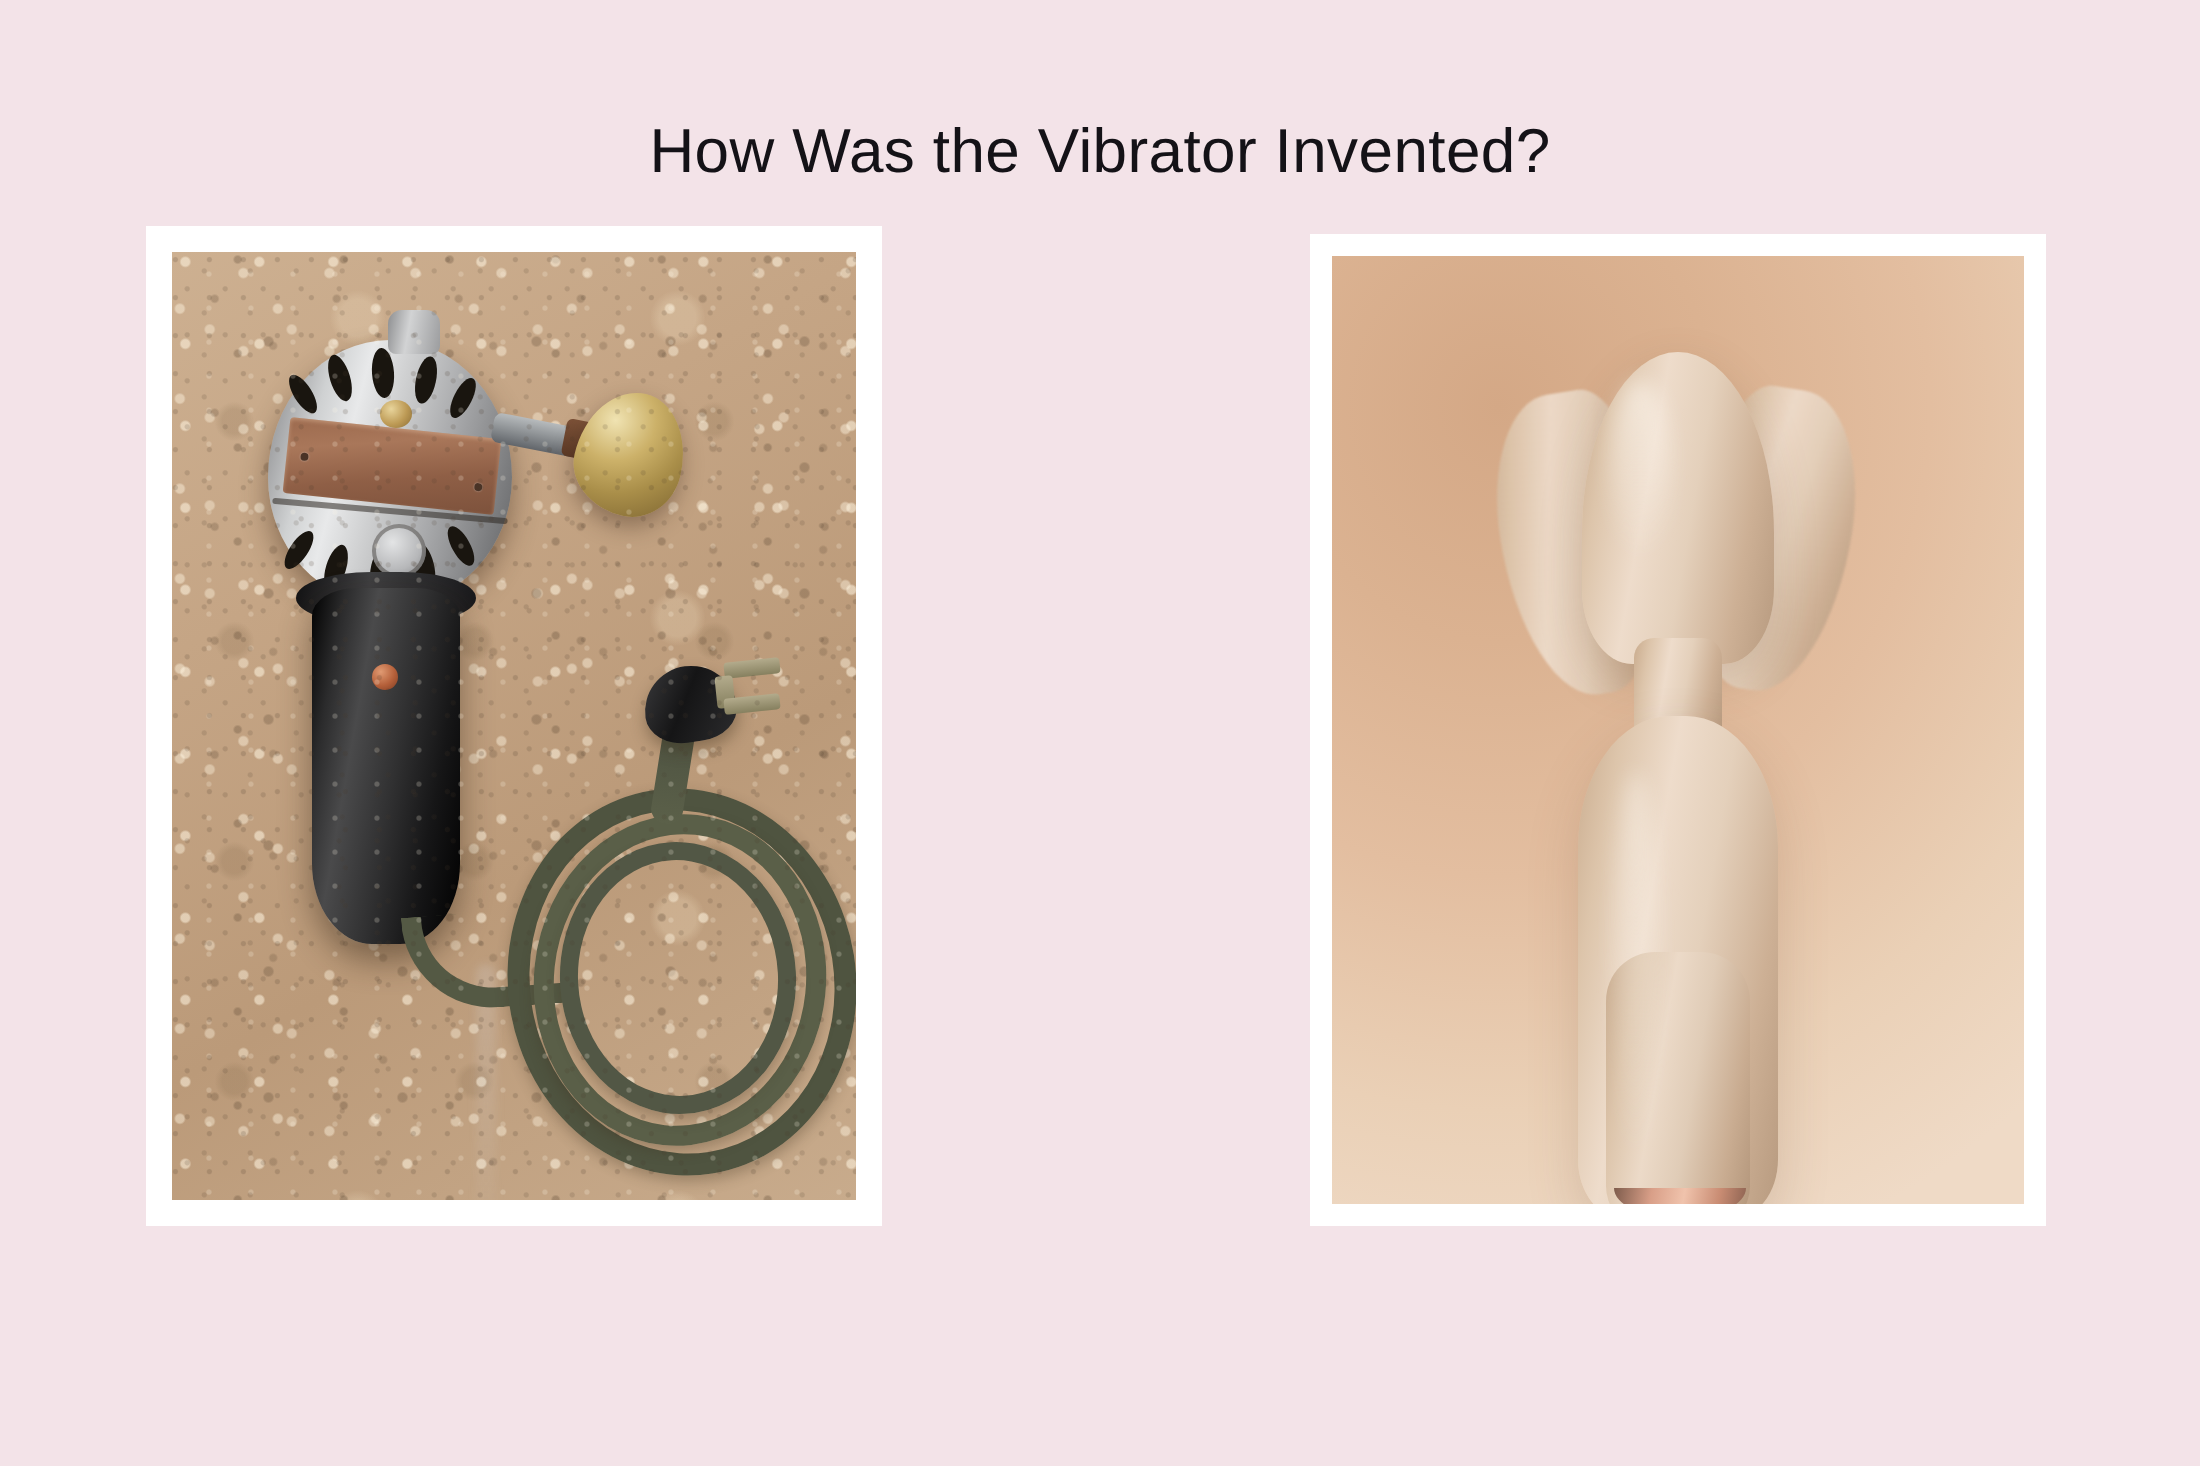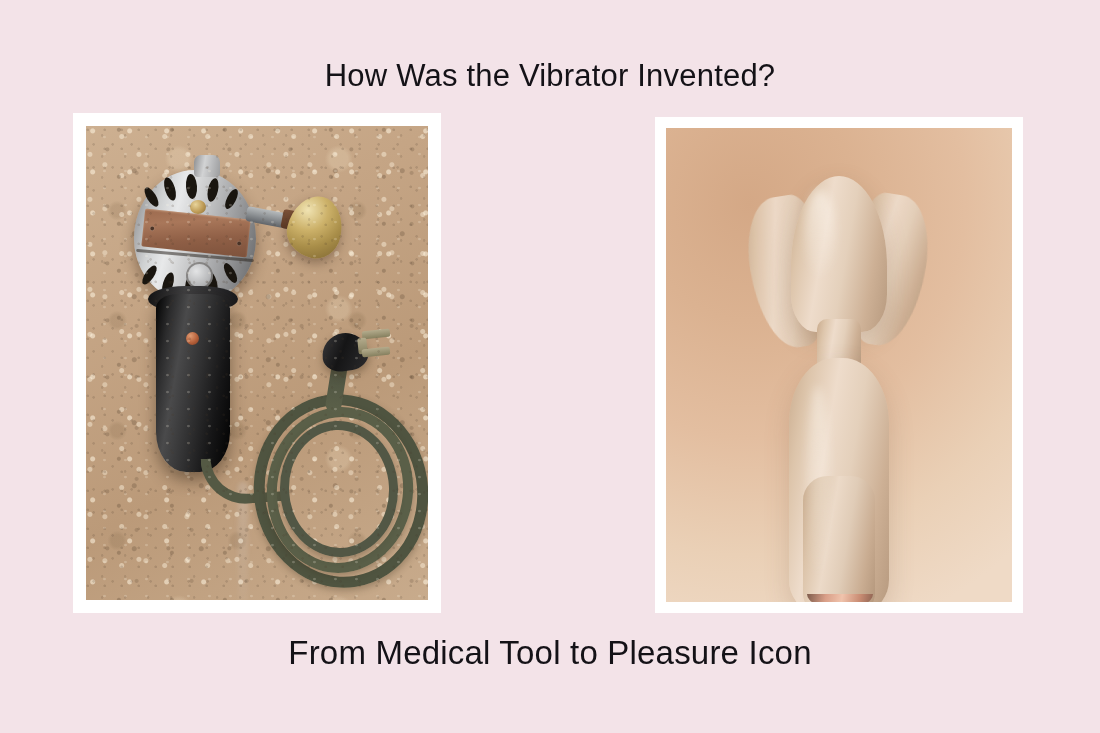--- a/index.html
+++ b/index.html
@@ -520,15 +520,14 @@
         <div id="wand-head-sheen"></div>
         <div class="wand-part" id="wand-neck"></div>
         <div class="wand-part" id="wand-body"></div>
         <div id="wand-waist"></div>
         <div id="wand-body-sheen"></div>
         <div id="wand-base-accent"></div>
       </div>
     </div>
   </div>
 
-  <div class="headline" id="subtitle-text">From Medical Tool to Pleasure Icon</div>
 
 </div>
 
 </body></html>

